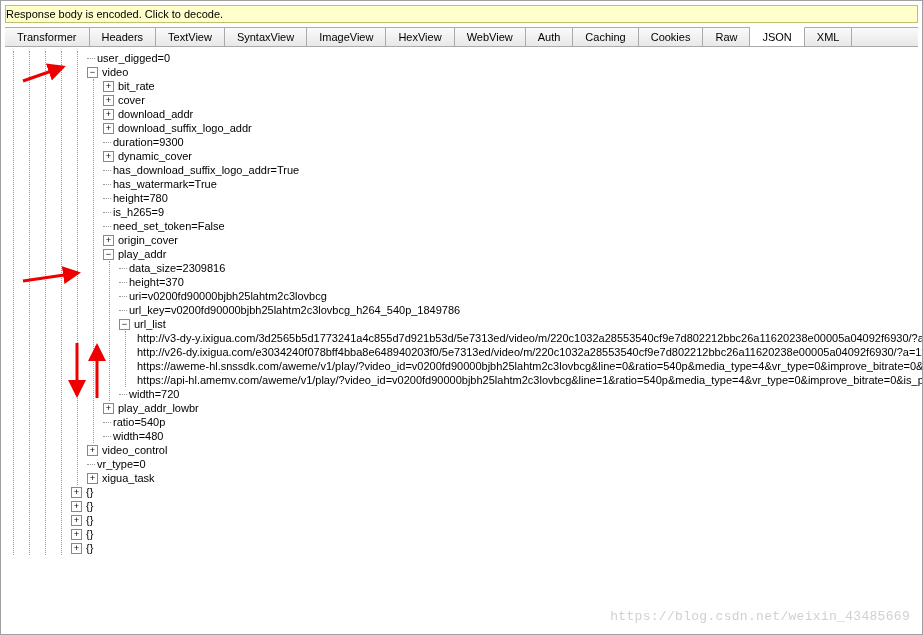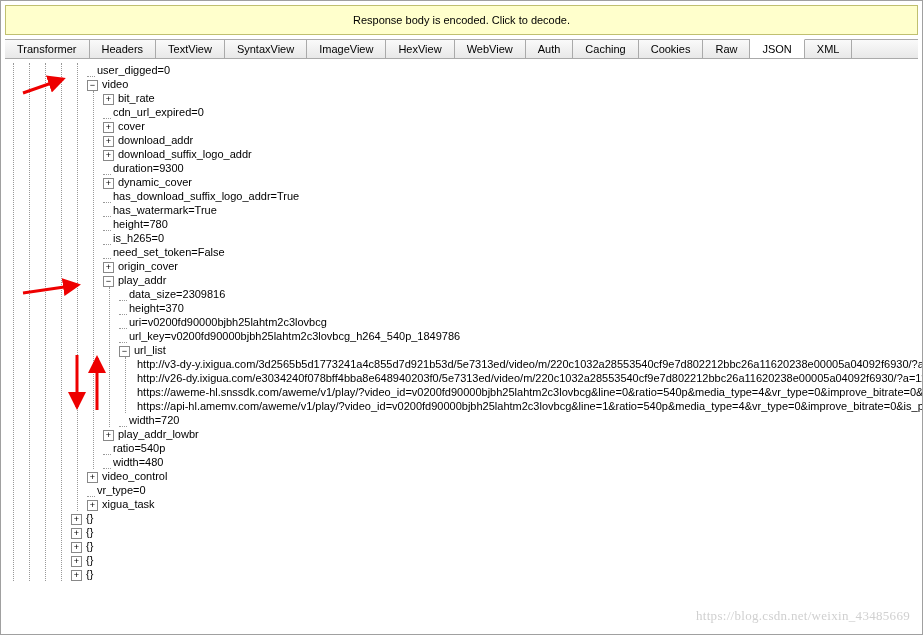--- a/index.html
+++ b/index.html
@@ -1,30 +1,30 @@
 <!DOCTYPE html>
 <html><head>
 <meta charset="utf-8">
 <style>
 html,body{margin:0;padding:0;font-family:Tahoma,Arial,sans-serif;font-size:11px;color:#000;background:#fff}
 .app{width:923px;height:635px;overflow:hidden;position:relative;border:1px solid #a0a0a0;box-sizing:border-box}
-.banner{background:#ffffcc;border:1px solid #c0c070;text-align:center;padding:8px 0;font-size:11px;margin:4px;cursor:pointer}
+.banner{background:#ffffcc;border:1px solid #c0c070;padding:2px 0;font-size:11px;margin:4px;cursor:pointer}
 .tabs{display:flex;border-top:1px solid #aaa;border-bottom:1px solid #aaa;background:linear-gradient(#fafafa,#e8e8e8);margin:0 4px}
 .tab{padding:3px 12px;border-right:1px solid #aaa;cursor:pointer;white-space:nowrap;font-size:11px}
 .tab.active{background:#fff;border-top:1px solid #fff;margin-top:-1px}
 .tree{padding:4px 0 4px 6px;overflow:auto;height:560px;position:relative}
 .node{position:relative;padding-left:16px}
 .node::before{content:"";position:absolute;left:6px;top:0;bottom:0;border-left:1px dotted #999}
-.row{display:flex;align-items:flex-end;height:14px;line-height:14px;white-space:nowrap}
+.row{display:flex;align-items:center;height:14px;line-height:14px;white-space:nowrap}
 .tgl{width:9px;height:9px;border:1px solid #888;display:inline-flex;align-items:center;justify-content:center;font-size:9px;line-height:7px;margin-right:4px;background:#fff;cursor:pointer;user-select:none}
 .hline{display:inline-block;width:8px;border-top:1px dotted #999;margin-right:2px;vertical-align:middle}
 .lbl{font-size:11px}
 .arrow{position:absolute;pointer-events:none}
 .arrow svg{overflow:visible}
-.watermark{position:absolute;right:12px;bottom:10px;color:#d0d0d0;font-size:13px;font-family:Liberation Serif, serif;letter-spacing:0.3px}
+.watermark{position:absolute;right:12px;bottom:10px;color:#d0d0d0;font-size:13px;font-family:Liberation Mono, monospace;letter-spacing:0.3px}
 </style>
 </head>
 <body>
 <div class="app">
 
 <div class="banner">
   <span>Response body is encoded. Click to decode.</span>
 </div>
 
 <div class="tabs">
@@ -58,24 +58,20 @@
   <div class="row">
                   <span class="tgl">−</span>
                   <span class="lbl">video</span>
                 </div>
   <div class="node">
     <div class="row">
                     <span class="tgl">+</span>
                     <span class="lbl">bit_rate</span>
                   </div>
     <div class="row">
-                    <span class="hline"></span>
-                    <span class="lbl">cdn_url_expired=0</span>
-                  </div>
-    <div class="row">
                     <span class="tgl">+</span>
                     <span class="lbl">cover</span>
                   </div>
     <div class="row">
                     <span class="tgl">+</span>
                     <span class="lbl">download_addr</span>
                   </div>
     <div class="row">
                     <span class="tgl">+</span>
                     <span class="lbl">download_suffix_logo_addr</span>
@@ -95,21 +91,21 @@
     <div class="row">
                     <span class="hline"></span>
                     <span class="lbl">has_watermark=True</span>
                   </div>
     <div class="row">
                     <span class="hline"></span>
                     <span class="lbl">height=780</span>
                   </div>
     <div class="row">
                     <span class="hline"></span>
-                    <span class="lbl">is_h265=0</span>
+                    <span class="lbl">is_h265=9</span>
                   </div>
     <div class="row">
                     <span class="hline"></span>
                     <span class="lbl">need_set_token=False</span>
                   </div>
     <div class="row">
                     <span class="tgl">+</span>
                     <span class="lbl">origin_cover</span>
                   </div>
 

